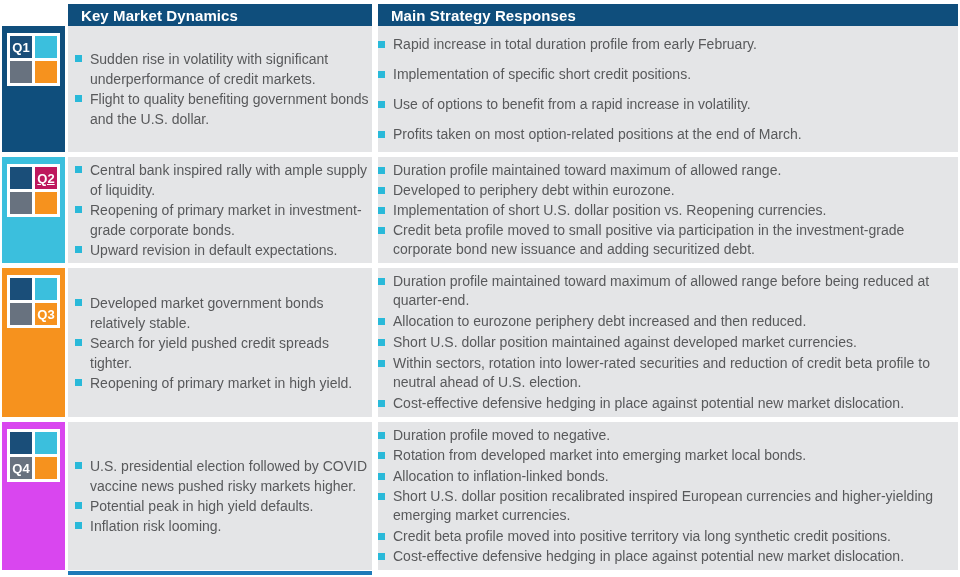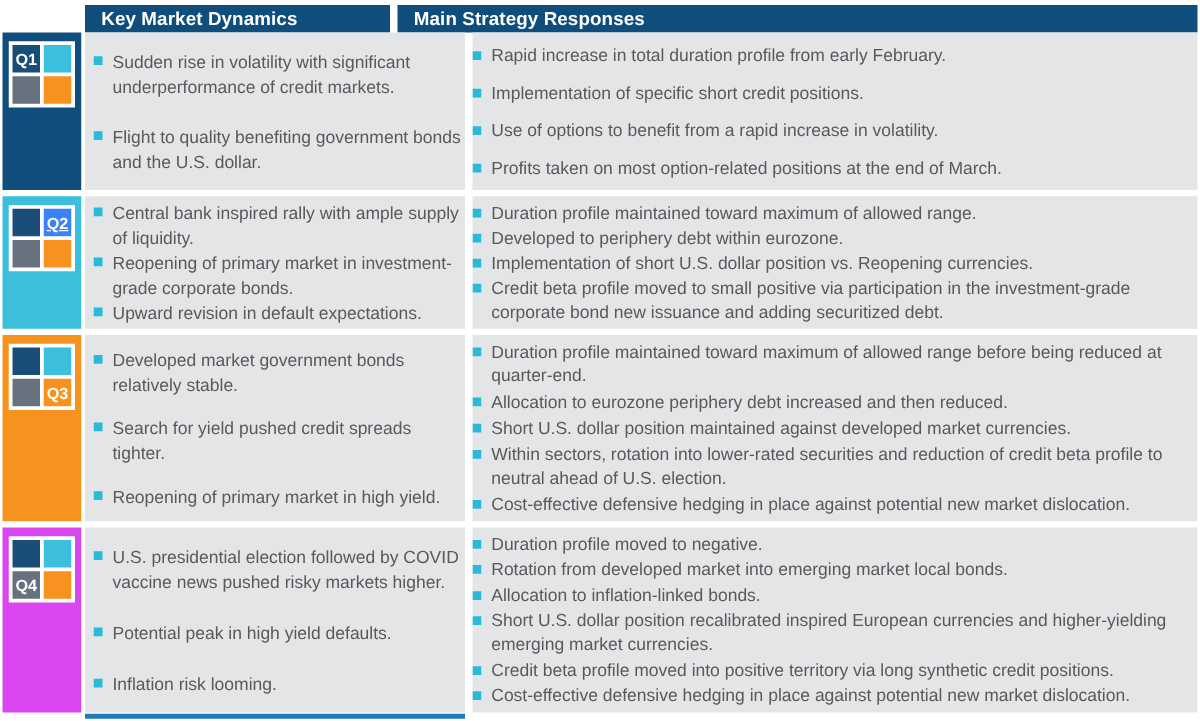--- a/index.html
+++ b/index.html
@@ -14,21 +14,21 @@
   }
   .hdr-row{display:flex;height:22px;}
   .sp-icon-col{width:68px;flex:none;}
   .hdr{
     background:var(--header-bg,#0F4E7C);
     color:#ffffff;font-weight:bold;font-size:15px;
     display:flex;align-items:center;
     padding-left:13px;box-sizing:border-box;
     letter-spacing:.1px;
   }
-  .hdr-left{width:244px;flex:none;}
+  .hdr-left{width:304px;flex:none;}
   .hdr-gap{width:6px;flex:none;}
   .hdr-right{flex:1;margin-right:2px;}
 
   .row{display:flex;margin-top:5px;}
   .qpanel{
     width:63px;flex:none;margin-left:2px;
     box-sizing:border-box;
   }
   .qicon{
     width:53px;height:53px;
@@ -47,20 +47,21 @@
   }
   .cell{
     background:var(--cell-bg,#E4E5E7);
     box-sizing:border-box;
     display:flex;flex-direction:column;justify-content:space-around;
     overflow:hidden;
   }
   .cell-left{
     width:304px;flex:none;margin-left:3px;
     padding:3px 2px 3px 7px;
+    justify-content:center;
   }
   .cell-right{
     flex:1;margin-left:6px;margin-right:2px;
     padding:3px 8px 3px 0;
   }
   .bullet{display:flex;align-items:flex-start;}
   .bsq{
     width:7px;height:7px;flex:none;
     background:var(--bullet,#29B9D9);
     margin:6px 8px 0 0;
@@ -123,21 +124,21 @@
         <div class="bullet">
           <span class="bsq"></span>
           <span class="btxt">Profits taken on most option-related positions at the end of March.</span>
         </div>
       </div>
   </div>
     <div class="row" style="height: 106px;">
     <div class="qpanel" style="background: rgb(59, 191, 221);">
       <div class="qicon">
         <div class="quad" style="background: rgb(26, 78, 121);"></div>
-        <div class="quad" style="background: #3b82f6; text-decoration: underline;">Q2</div>
+        <div class="quad" style="background: #be185d; text-decoration: underline;">Q2</div>
         <div class="quad" style="background: rgb(104, 114, 127);"></div>
         <div class="quad" style="background: rgb(246, 146, 30);"></div>
       </div>
     </div>
     <div class="cell cell-left">
         <div class="bullet">
           <span class="bsq"></span>
           <span class="btxt">Central bank inspired rally with ample supply of liquidity.</span>
         </div>
         <div class="bullet">

